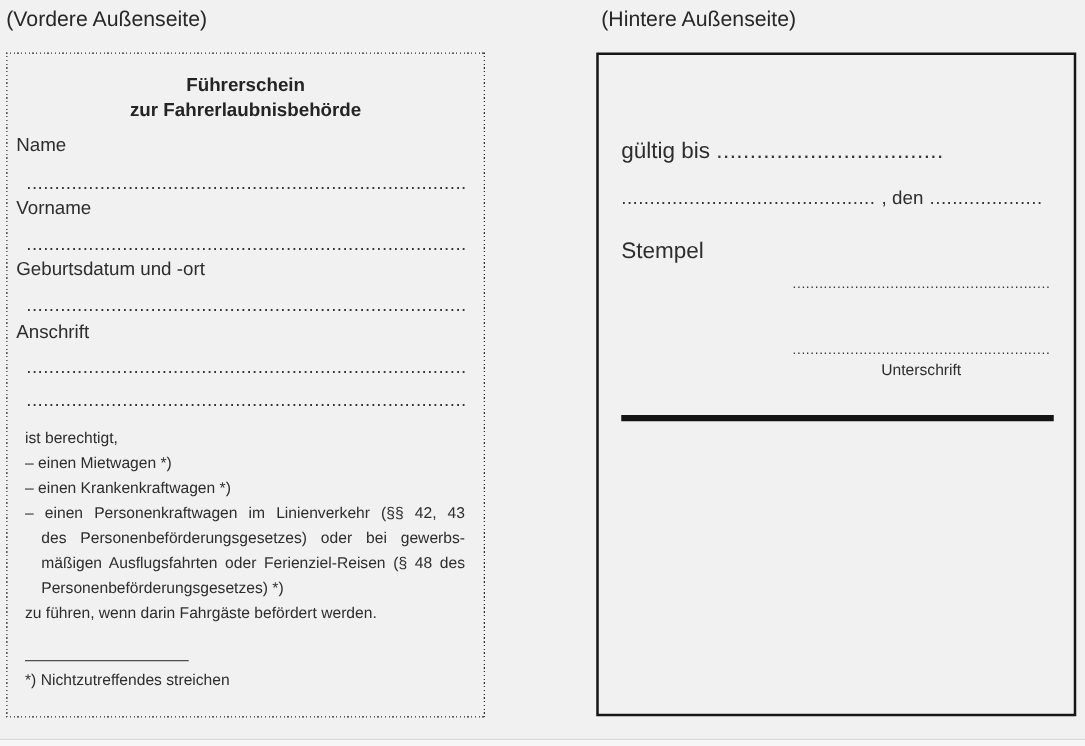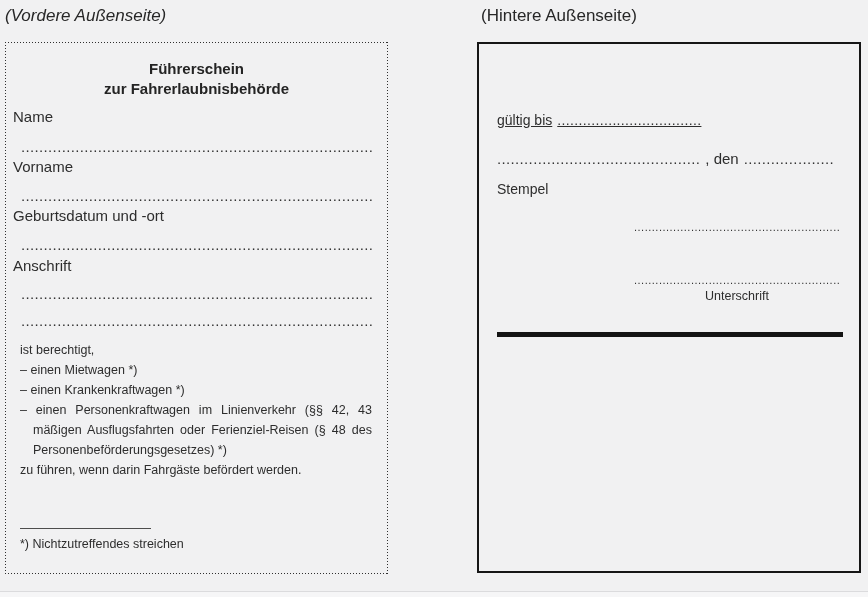--- a/index.html
+++ b/index.html
@@ -6,21 +6,21 @@
   html,body { width:868px; height:597px; }
   body {
     position:relative;
     background:#f1f1f2;
     font-family:"Liberation Sans","DejaVu Sans",sans-serif;
     color:#2d2d2d;
     overflow:hidden;
   }
 
   .page-hdr { position:absolute; top:6px; font-size:17px; line-height:20px; color:#272727; }
-  .front-hdr { left:5px;font-style:italic; }
+  .front-hdr { left:5px; }
   .back-hdr  { left:481px; }
 
   .box { position:absolute; top:42px; }
 
   
   .front-box {
     left:5px; width:383px; height:532px;
     background-image:
       repeating-linear-gradient(to right,  #2f2f2f 0 1px, transparent 1px 3px),
       repeating-linear-gradient(to right,  #2f2f2f 0 1px, transparent 1px 3px),
@@ -50,27 +50,27 @@
   .front-lower {
     position:absolute; left:15px; top:298px; width:352px;
     font-size:12.5px; line-height:20px; color:#2d2d2d;
   }
   .just { text-align:justify; text-align-last:justify; }
   .ind  { padding-left:13px; }
 
   .footnote-sep { position:absolute; left:15px; top:486px; width:131px; border-top:1px solid #4d4d4d; }
   .footnote { position:absolute; left:15px; top:492px; font-size:12.5px; line-height:20px; }
 
-  .valid-line { position:absolute; left:18px; top:67px;  font-size:14px; line-height:19px; white-space:nowrap;text-decoration:underline; }
+  .valid-line { position:absolute; left:18px; top:67px;  font-size:18px; line-height:19px; white-space:nowrap; }
   .pd-line    { position:absolute; left:18px; top:105px; font-size:15px; line-height:19px; white-space:nowrap; }
   .dots { letter-spacing:0.35px; color:#333; }
   .valid-line .dots { margin-left:5px; }
   .pd-line .date-label { margin:0 5px 0 5px; }
 
-  .stamp { position:absolute; left:18px; top:137px; font-size:14px; line-height:16px; }
+  .stamp { position:absolute; left:18px; top:148px; font-size:18px; line-height:16px; }
 
   .auth-dots {
     position:absolute; left:155px; width:206px;
     font-size:11px; line-height:11px; letter-spacing:0.5px;
     white-space:nowrap; overflow:hidden; color:#333;
   }
   .auth-lbl { position:absolute; left:155px; width:206px; text-align:center; font-size:12.5px; line-height:16px; }
 
   .thick-line { position:absolute; left:18px; top:288px; width:346px; height:5px; background:#141414; }
 
@@ -100,20 +100,21 @@
 
   <div class="lbl" style="top:215px">Anschrift</div>
   <div class="dotline" style="top:244px">..............................................................................</div>
   <div class="dotline" style="top:271px">..............................................................................</div>
 
   <div class="front-lower">
     <div>ist berechtigt,</div>
     <div>– einen Mietwagen *)</div>
     <div>– einen Krankenkraftwagen *)</div>
     <div class="just">– einen Personenkraftwagen im Linienverkehr (§§ 42, 43</div>
+    <div class="just ind">des Personenbeförderungsgesetzes) oder bei gewerbs-</div>
     <div class="just ind">mäßigen Ausflugsfahrten oder Ferienziel-Reisen (§ 48 des</div>
     <div class="ind">Personenbeförderungsgesetzes) *)</div>
     <div>zu führen, wenn darin Fahrgäste befördert werden.</div>
   </div>
 
   <div class="footnote-sep"></div>
   <div class="footnote">*) Nichtzutreffendes streichen</div>
 </section>
 
 <section class="box back-box">

